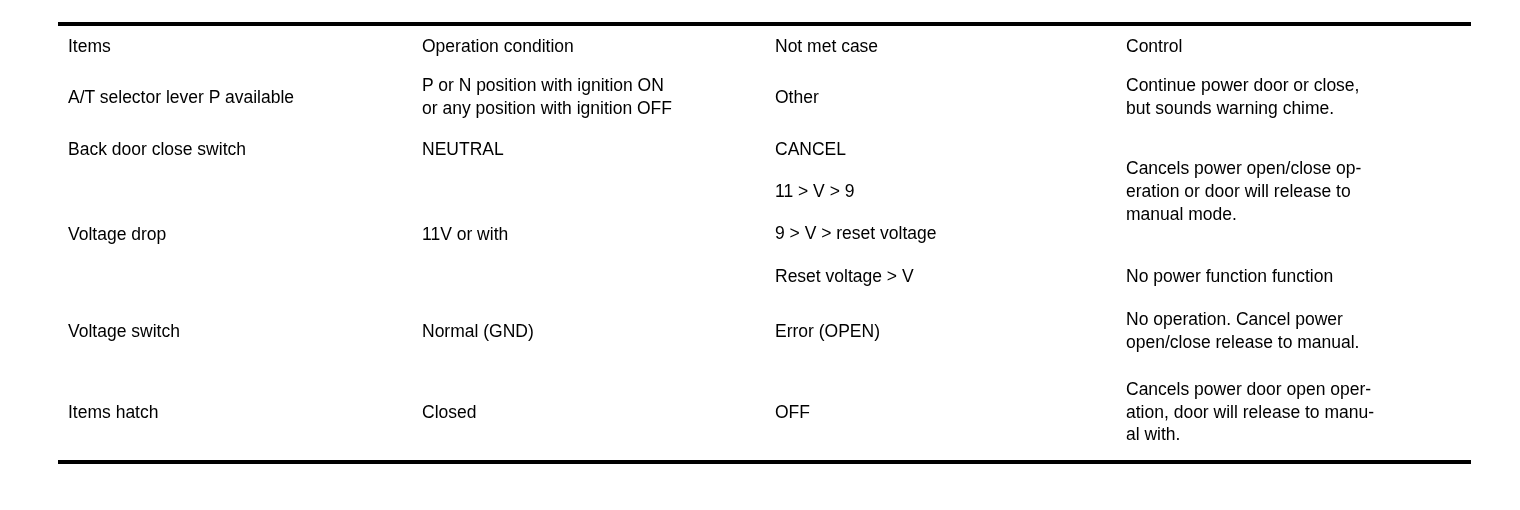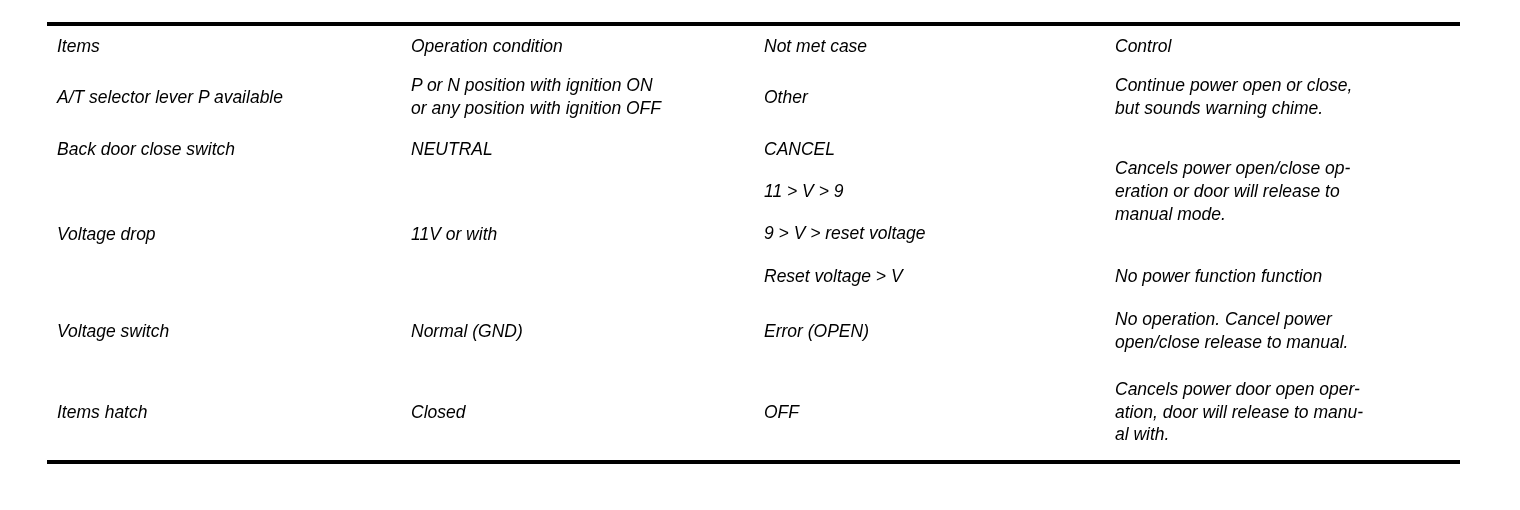--- a/index.html
+++ b/index.html
@@ -20,28 +20,27 @@
   .sheet {
     position: relative;
     width: 1520px;
     height: 510px;
     background: #ffffff;
   }
 
   
   .spec-table {
     position: absolute;
-    left: 47px;
+    left: 58px;
     top: 22px;
     width: 1413px;
     border-collapse: collapse;
     table-layout: fixed;
     font-size: 17.5px;
     line-height: 1.30;
-    font-style: italic;
   }
 
   .spec-table col.c1 { width: 354px; }
   .spec-table col.c2 { width: 353px; }
   .spec-table col.c3 { width: 351px; }
   .spec-table col.c4 { width: 355px; }
 
   .spec-table td,
   .spec-table th {
     padding: 0 10px;
@@ -105,21 +104,21 @@
       </tr>
     </thead>
 
     <tbody>
 
       <tr class="r-atsel">
         <td class="vsep-r cell-pad-wide nowrapish">A/T selector lever P available</td>
         <td class="vsep-r cell-pad-wide nowrapish">P or N position with ignition ON
 or any position with ignition OFF</td>
         <td class="vsep-r cell-pad-wide nowrapish">Other</td>
-        <td class="cell-pad-wide nowrapish">Continue power open or close,
+        <td class="cell-pad-wide nowrapish">Continue power door or close,
 but sounds warning chime.</td>
       </tr>
 
       <tr class="r-backdr">
         <td class="vsep-r cell-pad-wide rule-thin-top nowrapish">Back door close switch</td>
         <td class="vsep-r cell-pad-wide rule-thin-top nowrapish">NEUTRAL</td>
         <td class="vsep-r cell-pad-wide rule-thin-top nowrapish">CANCEL</td>
         <td class="cell-pad-wide rule-thin-top nowrapish" rowspan="3">Cancels power open/close op-
 eration or door will release to
 manual mode.</td>

